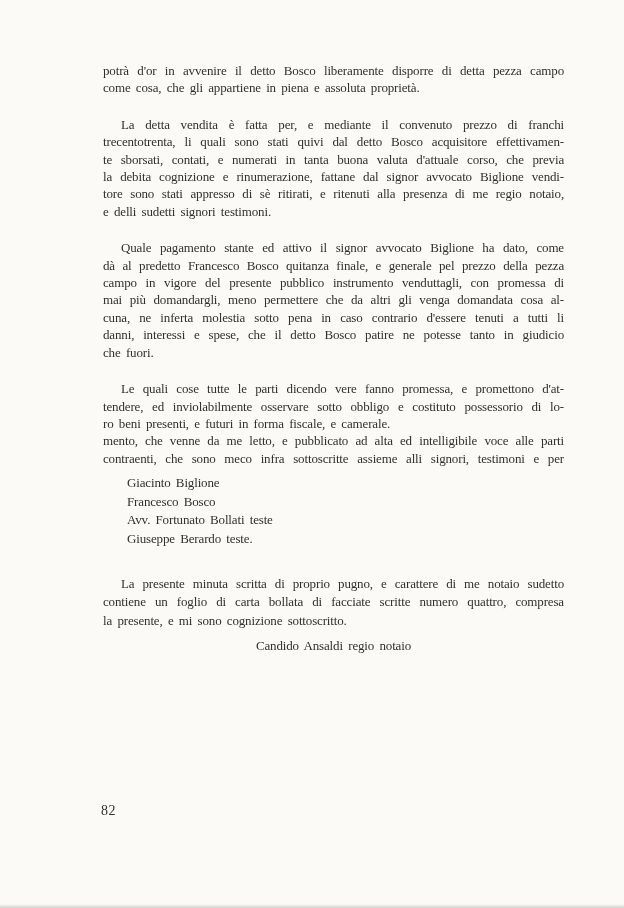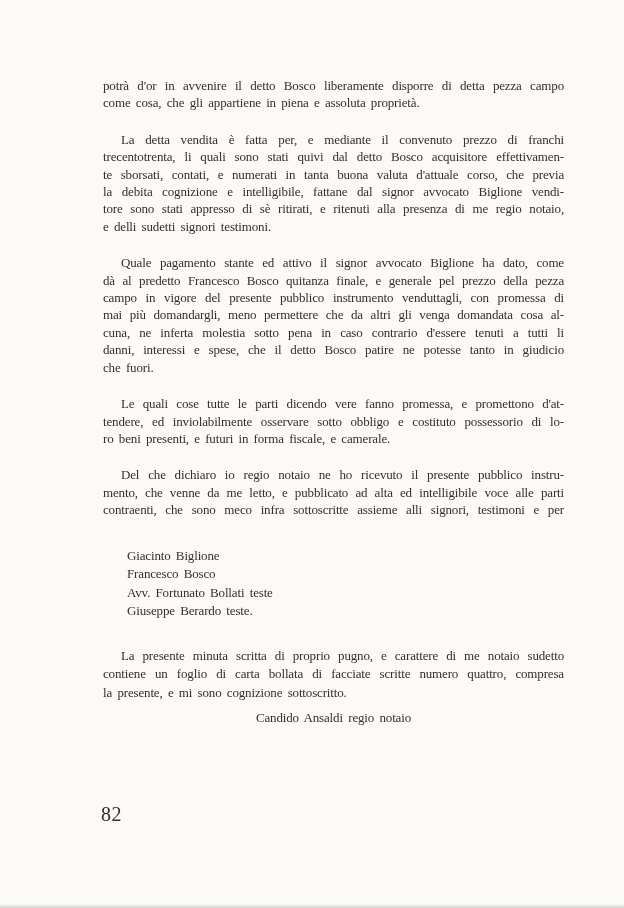--- a/index.html
+++ b/index.html
@@ -10,93 +10,92 @@
     color: #32302c;
     font-family: "Liberation Serif", serif;
     overflow: hidden;
   }
   .edge { position: absolute; left: 0; right: 0; }
   .edge-top { top: 0; height: 3px; background: linear-gradient(#9f9f9c, #ececе8 60%, rgba(236,236,232,0)); }
   .edge-bottom { bottom: 0; height: 4px; background: linear-gradient(rgba(233,233,229,0), #d2d2ce); }
   .content {
     position: absolute;
     left: 103px;
-    top: 77px;
+    top: 62px;
     width: 461px;
     font-size: 13px;
     line-height: 17.4px;
     letter-spacing: -0.15px;
   }
   .line {
     width: 100%;
     transform-origin: 0 50%;
   }
   .line.fill {
     text-align: justify;
     text-align-last: justify;
   }
   .line:not(.fill) { word-spacing: 2.2px; }
   .line.indent { text-indent: 18px; margin-top: 19px; }
   #signatures {
-    margin-top: 28px;
+    margin-top: 7px;
     padding-left: 24px;
     line-height: 18.6px;
     word-spacing: 2.2px;
   }
   #closing { margin-top: 26px; line-height: 18.5px; }
   .signoff {
     margin-top: 7px;
     text-align: center;
     word-spacing: 2.2px;
     line-height: 18.5px;
   }
   .page-number {
     position: absolute;
     left: 101px;
     top: 803px;
-    font-size: 20px;
+    font-size: 14px;
     letter-spacing: 0.5px;
   }
 </style>
 </head>
 <body>
 
 <div class="page">
   <div class="edge edge-top"></div>
 
   <main class="content">
     <section id="paragraphs">
         <div>
           <div class="line fill" style="">potrà d'or in avvenire il detto Bosco liberamente disporre di detta pezza campo</div>
           <div class="line" style="">come cosa, che gli appartiene in piena e assoluta proprietà.</div>
         </div>
         <div>
           <div class="line fill indent" style="">La detta vendita è fatta per, e mediante il convenuto prezzo di franchi</div>
           <div class="line fill" style="">trecentotrenta, li quali sono stati quivi dal detto Bosco acquisitore effettivamen-</div>
           <div class="line fill" style="">te sborsati, contati, e numerati in tanta buona valuta d'attuale corso, che previa</div>
-          <div class="line fill" style="">la debita cognizione e intelligibile, fattane dal signor avvocato Biglione vendi-</div>
+          <div class="line fill" style="">la debita cognizione e rinumerazione, fattane dal signor avvocato Biglione vendi-</div>
           <div class="line fill" style="">tore sono stati appresso di sè ritirati, e ritenuti alla presenza di me regio notaio,</div>
           <div class="line" style="">e delli sudetti signori testimoni.</div>
         </div>
         <div>
           <div class="line fill indent" style="">Quale pagamento stante ed attivo il signor avvocato Biglione ha dato, come</div>
           <div class="line fill" style="">dà al predetto Francesco Bosco quitanza finale, e generale pel prezzo della pezza</div>
           <div class="line fill" style="">campo in vigore del presente pubblico instrumento venduttagli, con promessa di</div>
           <div class="line fill" style="">mai più domandargli, meno permettere che da altri gli venga domandata cosa al-</div>
           <div class="line fill" style="">cuna, ne inferta molestia sotto pena in caso contrario d'essere tenuti a tutti li</div>
           <div class="line fill" style="">danni, interessi e spese, che il detto Bosco patire ne potesse tanto in giudicio</div>
           <div class="line" style="">che fuori.</div>
         </div>
         <div>
           <div class="line fill indent" style="">Le quali cose tutte le parti dicendo vere fanno promessa, e promettono d'at-</div>
           <div class="line fill" style="">tendere, ed inviolabilmente osservare sotto obbligo e costituto possessorio di lo-</div>
           <div class="line" style="">ro beni presenti, e futuri in forma fiscale, e camerale.</div>
         </div>
         <div>
-          <div class="line fill indent" style="">Del che dichiaro io regio notaio ne ho ricevuto il presente pubblico instru-</div>
           <div class="line fill" style="">mento, che venne da me letto, e pubblicato ad alta ed intelligibile voce alle parti</div>
           <div class="line fill" style="">contraenti, che sono meco infra sottoscritte assieme alli signori, testimoni e per</div>
         </div>
       </section>
     <section id="signatures">
         <div class="sig-line">Giacinto Biglione</div>
         <div class="sig-line">Francesco Bosco</div>
         <div class="sig-line">Avv. Fortunato Bollati teste</div>
         <div class="sig-line">Giuseppe Berardo teste.</div>
       </section>

